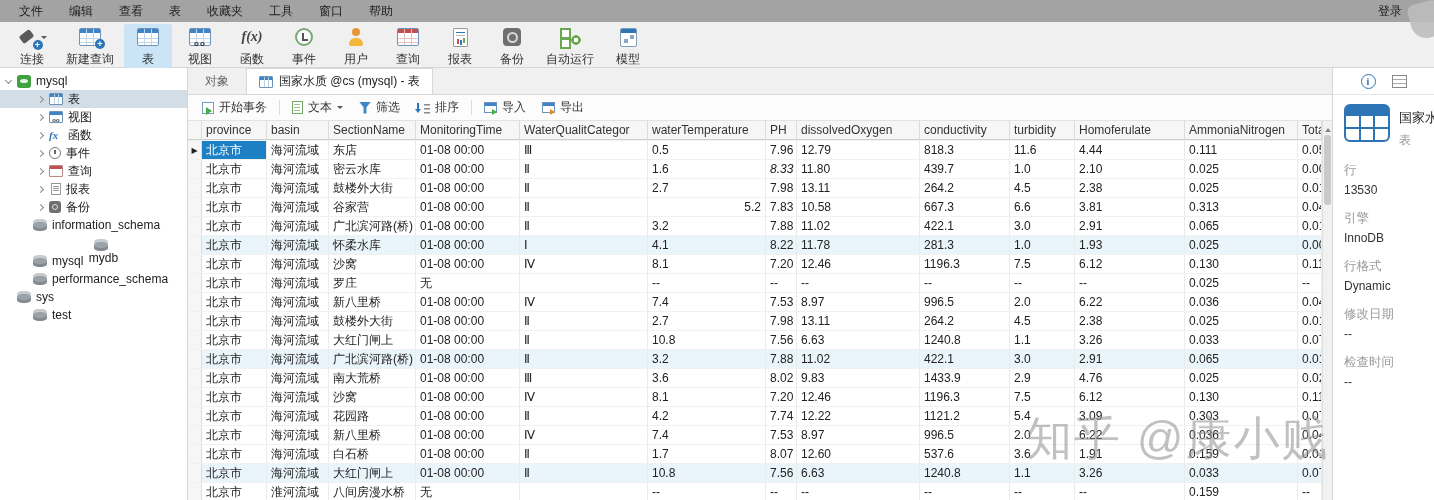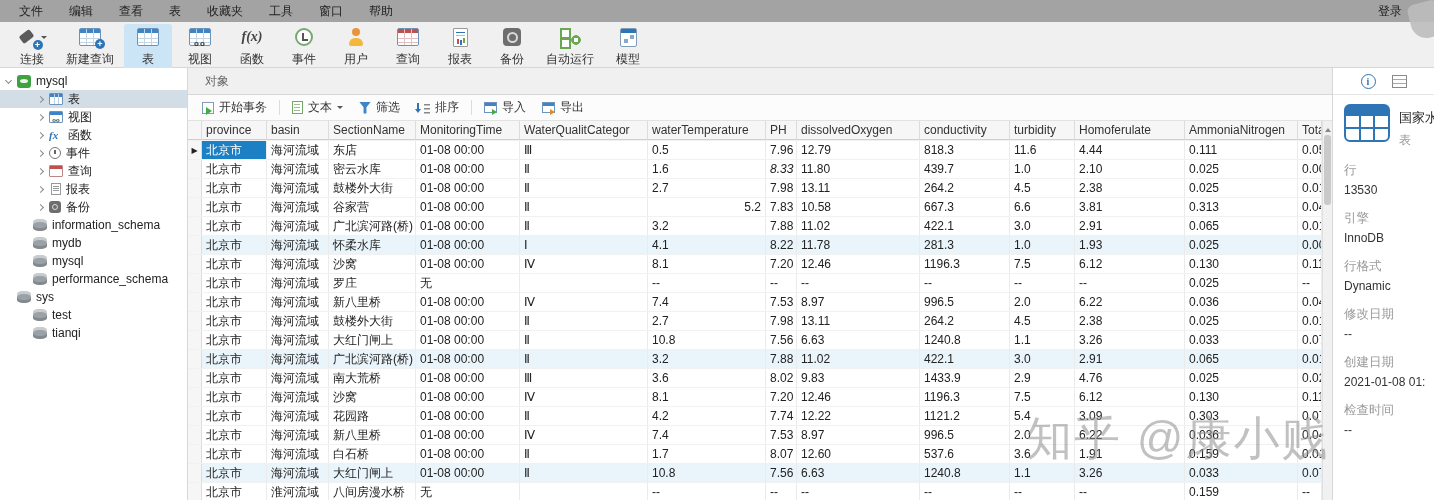--- a/index.html
+++ b/index.html
@@ -321,21 +321,21 @@
       <div class="tree-item" style="padding-left: 36px;">
         <span class="chev"></span>
         <span class="si bkp"></span>
         <span>备份</span>
       </div>
       <div class="tree-item" style="padding-left: 20px;">
         <span class="chev hidden"></span>
         <span class="si db"></span>
         <span>information_schema</span>
       </div>
-      <div class="tree-item" style="padding-left: 20px;">
+      <div class="tree-item" style="padding-left: 20px; flex-direction: column;">
         <span class="chev hidden"></span>
         <span class="si db"></span>
         <span>mydb</span>
       </div>
       <div class="tree-item" style="padding-left: 20px;">
         <span class="chev hidden"></span>
         <span class="si db"></span>
         <span>mysql</span>
       </div>
       <div class="tree-item" style="padding-left: 20px;">
@@ -346,31 +346,30 @@
       <div class="tree-item" style="padding-left: 4px;">
         <span class="chev hidden"></span>
         <span class="si db"></span>
         <span>sys</span>
       </div>
       <div class="tree-item" style="padding-left: 20px;">
         <span class="chev hidden"></span>
         <span class="si db"></span>
         <span>test</span>
       </div>
-      <div class="tree-item" style="padding-left: 20px;">
-        <span class="chev hidden"></span>
-        <span class="si db"></span>
-        <span>tianqi</span>
-      </div>
     </div>
 
   <div class="center">
     <div class="tabstrip" id="tabstrip">
         <div class="tab">
           <span>对象</span>
+        </div>
+        <div class="tab active">
+          <span class="si tbl"></span>
+          <span>国家水质 @cs (mysql) - 表</span>
         </div>
       </div>
     <div class="tbl-toolbar" id="tbl-toolbar">
         <div class="ttbtn">
           <span class="tti transaction-icon"></span>
           <span>开始事务</span>
         </div>
         <div class="ttsep"></div>
         <div class="ttbtn">
           <span class="tti text-icon"></span>
@@ -749,24 +748,20 @@
           </div>
           <div class="rp-field">
             <div class="rp-label">行格式</div>
             <div class="rp-value">Dynamic</div>
           </div>
           <div class="rp-field">
             <div class="rp-label">修改日期</div>
             <div class="rp-value">--</div>
           </div>
           <div class="rp-field">
-            <div class="rp-label">创建日期</div>
-            <div class="rp-value">2021-01-08 01:</div>
-          </div>
-          <div class="rp-field">
             <div class="rp-label">检查时间</div>
             <div class="rp-value">--</div>
           </div>
         </div>
     </div>
   </div>
 </div>
 
 <div class="watermark">知乎 @康小贱</div>
 

